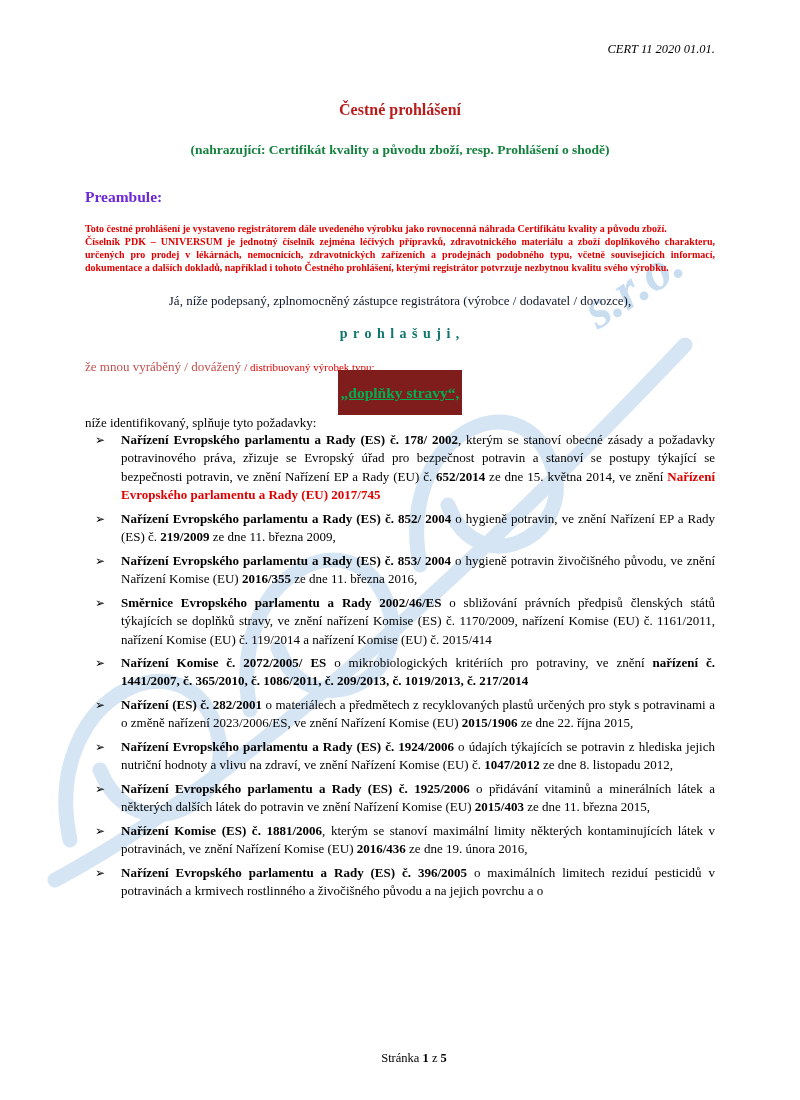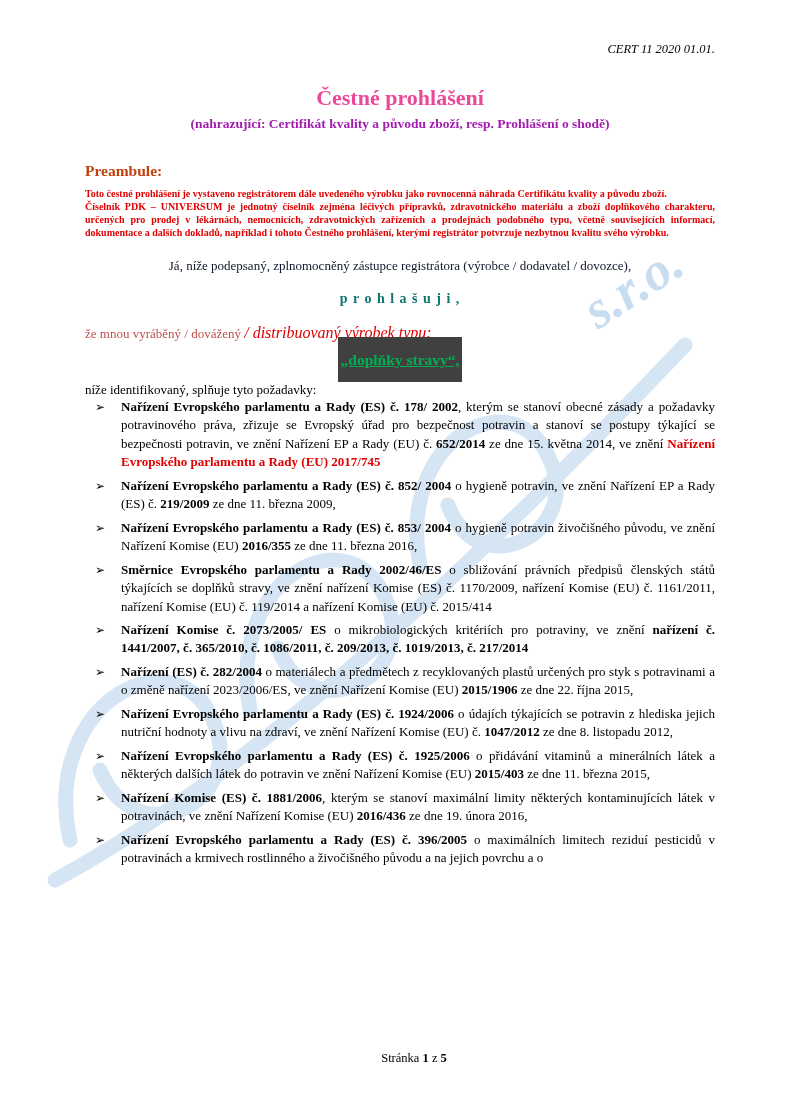--- a/index.html
+++ b/index.html
@@ -6,36 +6,36 @@
   html,body { background:#ffffff; }
   body {
     width:800px; height:1100px;
     font-family:"Liberation Serif","DejaVu Serif",serif;
     color:#000;
   }
   .page { position:relative; width:800px; height:1100px; padding:42px 85px 0 85px; overflow:hidden; background:#fff; }
   .watermark-svg { position:absolute; left:0; top:0; width:800px; height:1100px; z-index:0; pointer-events:none; }
   .content { position:relative; z-index:1; }
 
-  .header-code { text-align:right; font-style:italic; font-size:12.5px; margin-bottom:28px; }
+  .header-code { text-align:right; font-style:italic; font-size:12.5px; margin-bottom:44px; }
 
-  .title { text-align:center; color:#ec4899; font-size:22px; font-weight:bold; margin-bottom:5px; }
-  .subtitle { text-align:center; color:#a21caf; font-size:13.5px; font-weight:bold; margin-bottom:30px; }
+  .title { text-align:center; color:#b91c1c; font-size:16px; font-weight:bold; margin-bottom:23px; }
+  .subtitle { text-align:center; color:#15803d; font-size:13.5px; font-weight:bold; margin-bottom:30px; }
 
-  .preamble-heading { color:#c2410c; font-size:15.5px; font-weight:bold; margin-bottom:7px; }
+  .preamble-heading { color:#6d28d9; font-size:15.5px; font-weight:bold; margin-bottom:16px; }
   .preamble p { color:#e00000; font-size:10px; font-weight:bold; text-align:justify; line-height:1.3; }
 
   .intro { text-align:center; color:#0f172a; font-size:13px; margin-top:19px; }
   .verb  { text-align:center; color:#0f766e; font-weight:bold; font-size:14px; margin:17px 0 17px 0; letter-spacing:1px; }
 
   .product-line { color:#c0504d; font-size:13px; margin-bottom:9px; }
-  .product-line .secondary { font-size:16px; color:#e00000;font-style:italic; }
+  .product-line .secondary { font-size:11px; color:#e00000; }
 
   .product-type { text-align:center; margin-bottom:13px; }
-  .product-type .hl { background:#404040; color:#00b050; font-weight:bold; font-size:15.5px; text-decoration:underline; padding:14px 3px; }
+  .product-type .hl { background:#7f1d1d; color:#00b050; font-weight:bold; font-size:15.5px; text-decoration:underline; padding:14px 3px; }
 
   .follow { font-size:13px; }
 
   ul.requirements { list-style:none; margin-left:36px; }
   ul.requirements li { position:relative; font-size:13px; line-height:1.42; text-align:justify; margin-bottom:5px; }
   ul.requirements .bullet { position:absolute; left:-26px; top:1px; font-size:12px; }
   .bold { font-weight:bold; }
   .red  { color:#e00000; }
 
   .footer { position:absolute; left:0; right:0; bottom:34px; text-align:center; font-size:12.5px; z-index:1;margin-left:28px; }
@@ -81,22 +81,22 @@
       <span class="hl">„doplňky stravy“,</span>
     </div>
 
     <div class="follow">níže identifikovaný, splňuje tyto požadavky:</div>
 
     <ul class="requirements" id="req-list">
         <li><span class="bullet">➢</span><span class="bold">Nařízení Evropského parlamentu a Rady (ES) č. 178/ 2002</span><span>, kterým se stanoví obecné zásady a požadavky potravinového práva, zřizuje se Evropský úřad pro bezpečnost potravin a stanoví se postupy týkající se bezpečnosti potravin, ve znění Nařízení EP a Rady (EU) č. </span><span class="bold">652/2014</span><span> ze dne 15. května 2014, ve znění </span><span class="bold red">Nařízení Evropského parlamentu a Rady (EU) 2017/745</span></li>
         <li><span class="bullet">➢</span><span class="bold">Nařízení Evropského parlamentu a Rady (ES) č. 852/ 2004</span><span> o hygieně potravin, ve znění Nařízení EP a Rady (ES) č. </span><span class="bold">219/2009</span><span> ze dne 11. března 2009,</span></li>
         <li><span class="bullet">➢</span><span class="bold">Nařízení Evropského parlamentu a Rady (ES) č. 853/ 2004</span><span> o hygieně potravin živočišného původu, ve znění Nařízení Komise (EU) </span><span class="bold">2016/355</span><span> ze dne 11. března 2016,</span></li>
         <li><span class="bullet">➢</span><span class="bold">Směrnice Evropského parlamentu a Rady 2002/46/ES</span><span> o sbližování právních předpisů členských států týkajících se doplňků stravy, ve znění nařízení Komise (ES) č. 1170/2009, nařízení Komise (EU) č. 1161/2011, nařízení Komise (EU) č. 119/2014 a nařízení Komise (EU) č. 2015/414</span></li>
-        <li><span class="bullet">➢</span><span class="bold">Nařízení Komise č. 2073/2005/ ES</span><span> o mikrobiologických kritériích pro potraviny, ve znění </span><span class="bold">nařízení č. 1441/2007, č. 365/2010, č. 1086/2011, č. 209/2013, č. 1019/2013, č. 217/2014</span></li>
-        <li><span class="bullet">➢</span><span class="bold">Nařízení (ES) č. 282/2004</span><span> o materiálech a předmětech z recyklovaných plastů určených pro styk s potravinami a o změně nařízení 2023/2006/ES, ve znění Nařízení Komise (EU) </span><span class="bold">2015/1906</span><span> ze dne 22. října 2015,</span></li>
+        <li><span class="bullet">➢</span><span class="bold">Nařízení Komise č. 2072/2005/ ES</span><span> o mikrobiologických kritériích pro potraviny, ve znění </span><span class="bold">nařízení č. 1441/2007, č. 365/2010, č. 1086/2011, č. 209/2013, č. 1019/2013, č. 217/2014</span></li>
+        <li><span class="bullet">➢</span><span class="bold">Nařízení (ES) č. 282/2001</span><span> o materiálech a předmětech z recyklovaných plastů určených pro styk s potravinami a o změně nařízení 2023/2006/ES, ve znění Nařízení Komise (EU) </span><span class="bold">2015/1906</span><span> ze dne 22. října 2015,</span></li>
         <li><span class="bullet">➢</span><span class="bold">Nařízení Evropského parlamentu a Rady (ES) č. 1924/2006</span><span> o údajích týkajících se potravin z hlediska jejich nutriční hodnoty a vlivu na zdraví, ve znění Nařízení Komise (EU) č. </span><span class="bold">1047/2012</span><span> ze dne 8. listopadu 2012,</span></li>
         <li><span class="bullet">➢</span><span class="bold">Nařízení Evropského parlamentu a Rady (ES) č. 1925/2006</span><span> o přidávání vitaminů a minerálních látek a některých dalších látek do potravin ve znění Nařízení Komise (EU) </span><span class="bold">2015/403</span><span> ze dne 11. března 2015,</span></li>
         <li><span class="bullet">➢</span><span class="bold">Nařízení Komise (ES) č. 1881/2006</span><span>, kterým se stanoví maximální limity některých kontaminujících látek v potravinách, ve znění Nařízení Komise (EU) </span><span class="bold">2016/436</span><span> ze dne 19. února 2016,</span></li>
         <li><span class="bullet">➢</span><span class="bold">Nařízení Evropského parlamentu a Rady (ES) č. 396/2005</span><span> o maximálních limitech reziduí pesticidů v potravinách a krmivech rostlinného a živočišného původu a na jejich povrchu a o</span></li>
       </ul>
 
   </div>
 
   <div class="footer">
     <span>Stránka </span><span class="bold">1</span><span> z </span><span class="bold">5</span>

